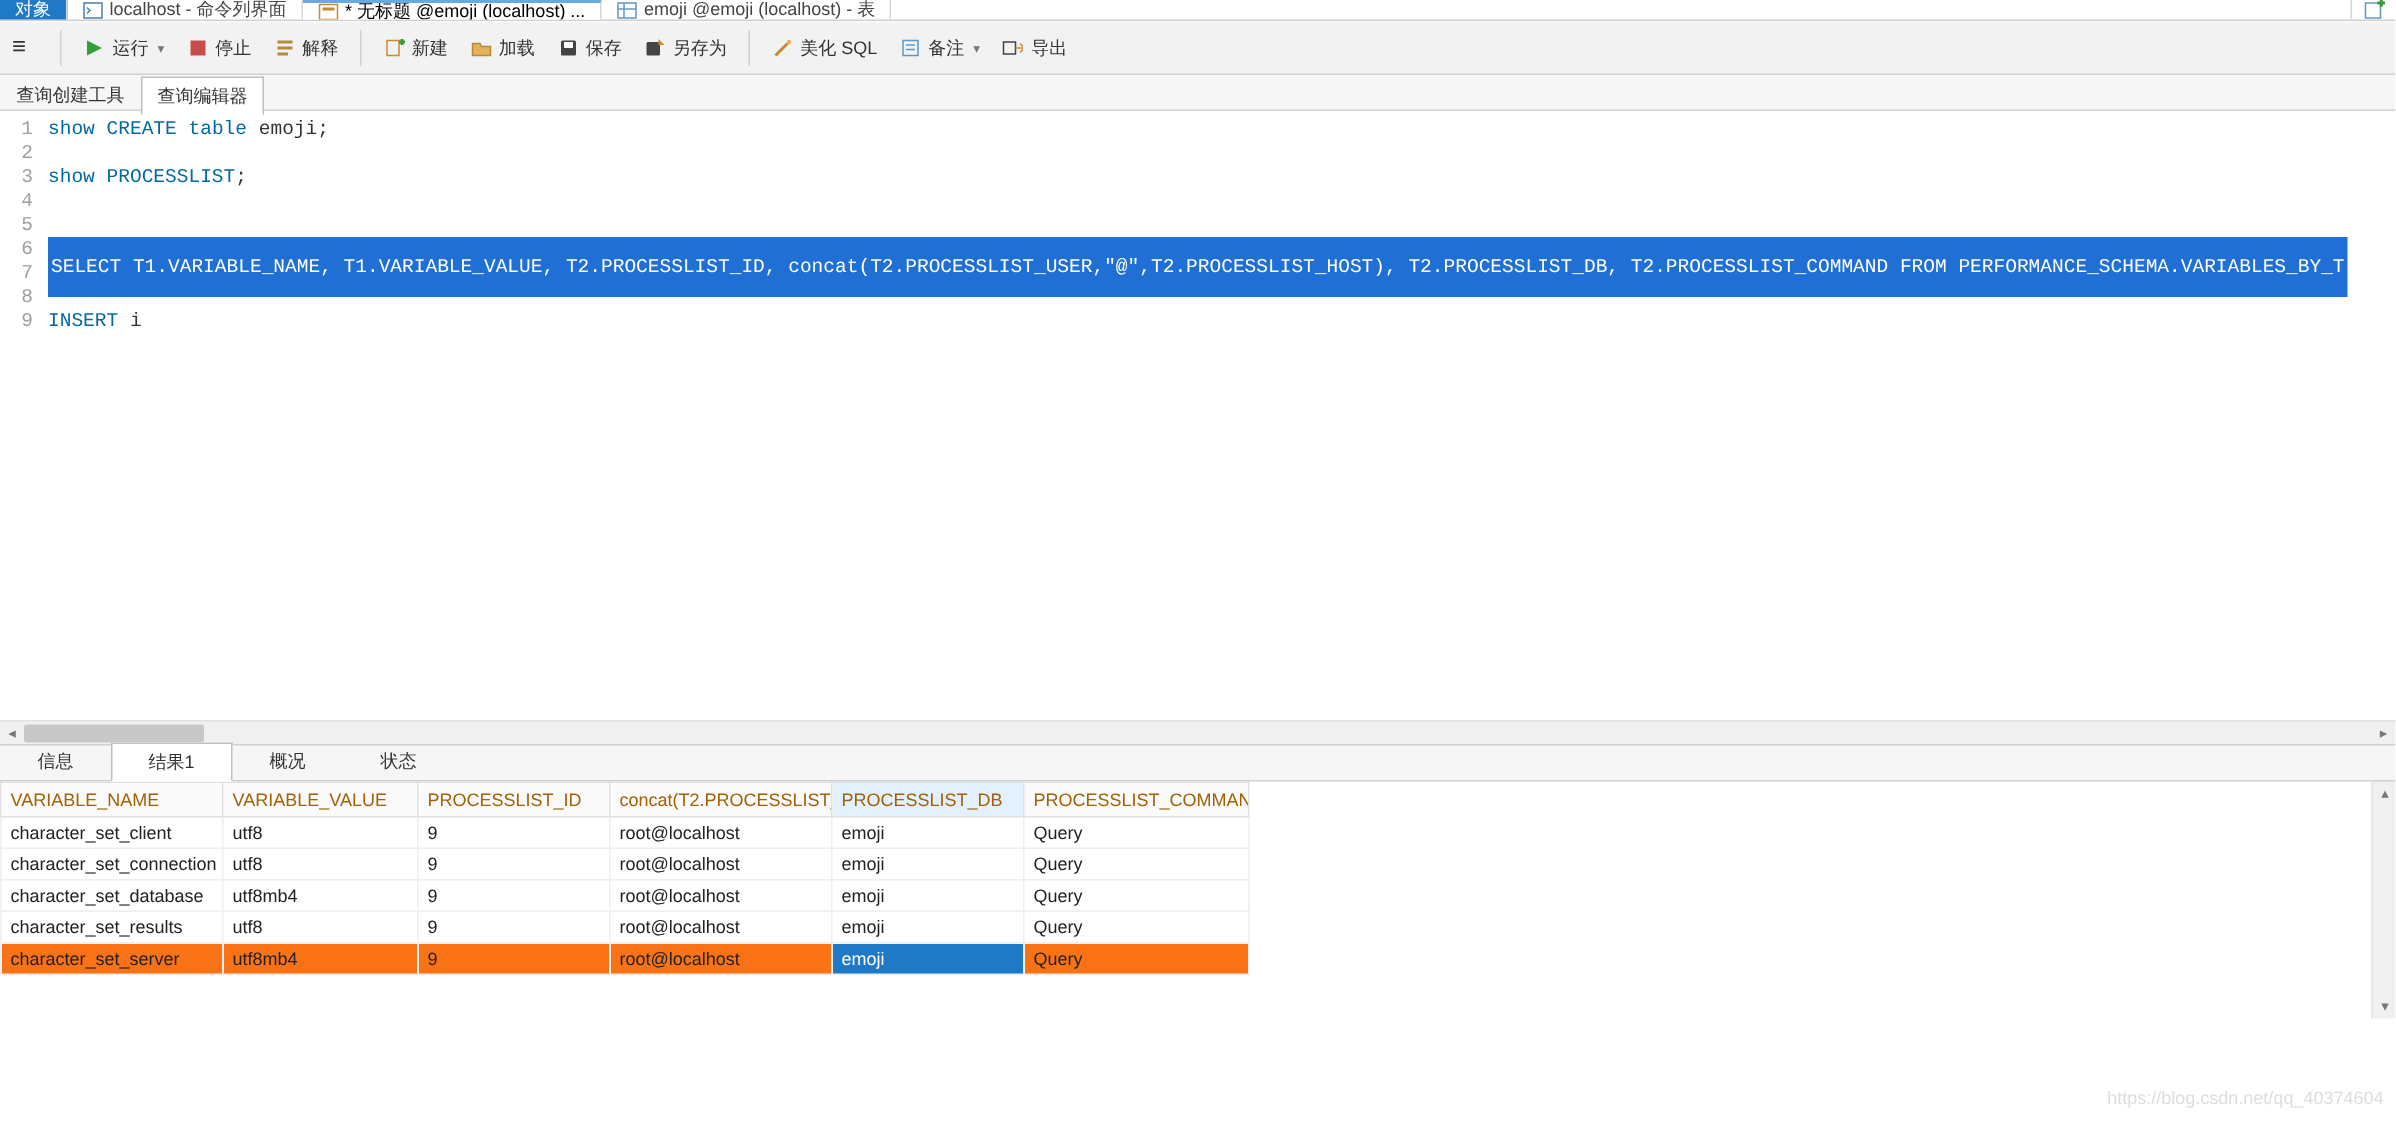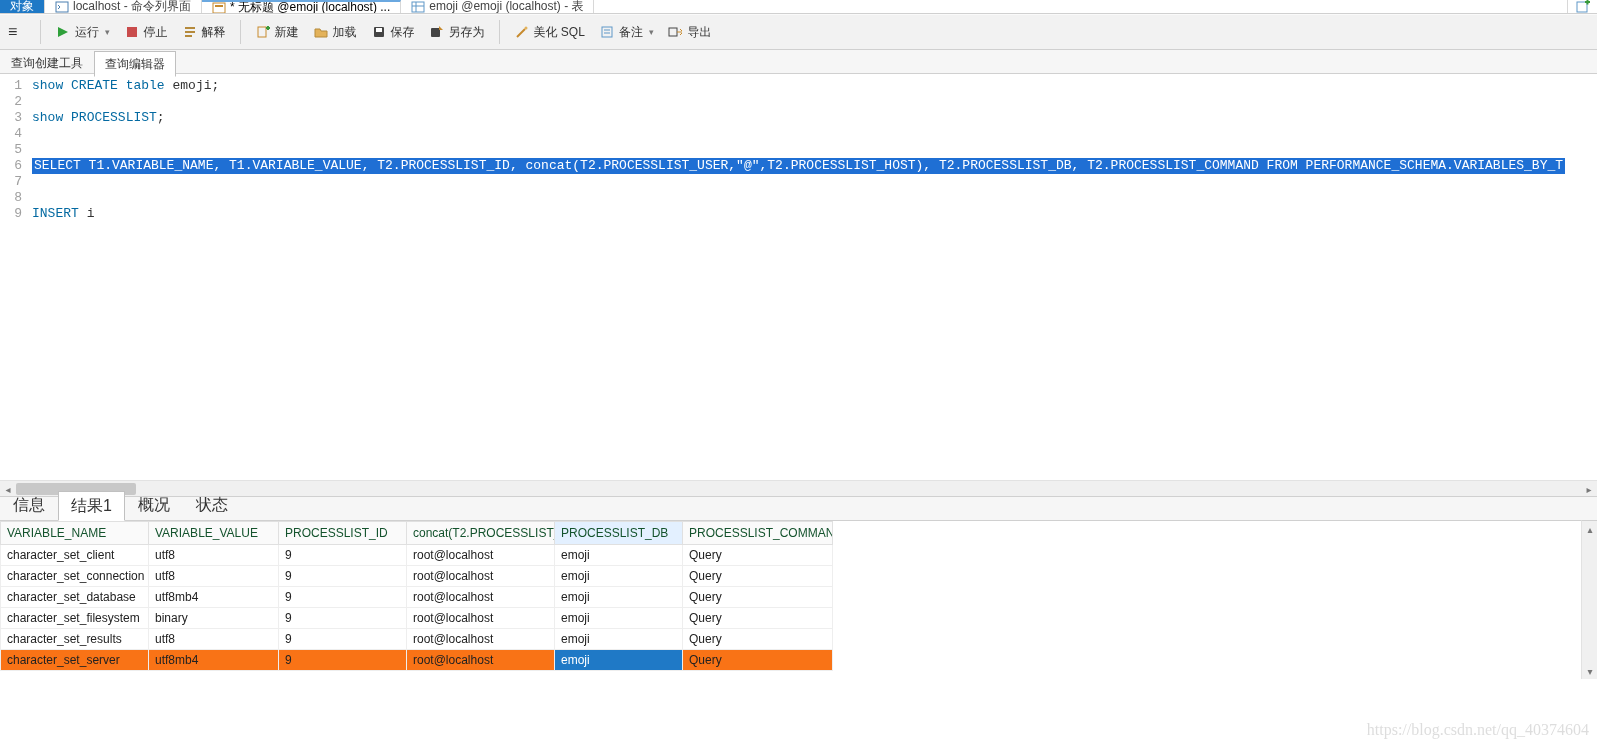--- a/index.html
+++ b/index.html
@@ -23,47 +23,47 @@
   .subtabs { height: 24px; background: #f6f6f6; border-bottom: 1px solid #d0d0d0; display: flex; align-items: flex-start; padding-left: 0; }
   .subtabs .stab { padding: 4px 10px 3px; border: 1px solid transparent; color: #333; font-size: 12px; }
   .subtabs .stab.active { background: #fff; border: 1px solid #c0c0c0; border-bottom: 1px solid #fff; position: relative; top: 1px; }
   
   .editor { display: flex; height: 406px; font-family: Consolas, "Courier New", monospace; font-size: 13px; background: #fff; overflow: hidden; }
   .gutter { width: 28px; background: #fff; color: #a0a0a0; text-align: right; padding: 4px 6px 0 0; line-height: 16px; user-select: none; }
   .code { flex: 1; padding: 4px 0 0 4px; line-height: 16px; white-space: pre; overflow: hidden; }
   .code .ln { height: 16px; }
   .kw { color: #0369a1; }
   .ident { color: #333; }
-  .sel-line { background: #1f6fd4; color: #fff !important; display: inline-block; padding: 0 2px; }
+  .sel-line { background: #1f6fd4; color: #fff !important; display: inline-block; padding: 12px 2px; }
   
   .hscroll { height: 16px; background: #f0f0f0; position: relative; border-top: 1px solid #e2e2e2; }
   .hscroll .thumb { position: absolute; left: 16px; top: 2px; height: 12px; width: 120px; background: #c8c8c8; border-radius: 2px; }
   .hscroll .arrow { position: absolute; top: 0; width: 16px; height: 16px; display: flex; align-items: center; justify-content: center; color: #777; font-size: 10px; }
   .hscroll .arrow.left { left: 0; }
   .hscroll .arrow.right { right: 0; }
   
   .rtabs { height: 24px; background: #f6f6f6; border-top: 1px solid #d0d0d0; display: flex; align-items: flex-end; padding-left: 0; }
-  .rtabs .rtab { padding: 4px 12px 3px; color: #333; font-size: 16px; border: 1px solid transparent; }
+  .rtabs .rtab { padding: 4px 24px 3px; color: #333; font-size: 12px; border: 1px solid transparent; }
   .rtabs .rtab.active { background: #fff; border: 1px solid #c0c0c0; border-bottom: 1px solid #fff; position: relative; top: 1px; }
   
   .grid-wrap { display: flex; height: 159px; }
   .grid { flex: 1; border-top: 1px solid #d0d0d0; }
   .grid table { border-collapse: collapse; width: 832px; table-layout: fixed; }
-  .grid th { text-align: left; font-weight: normal; padding: 4px 6px; border: 1px solid #e0e0e0; background: #fafafa; color: #14532d; height: 22px; white-space: nowrap; overflow: hidden; }
+  .grid th { text-align: left; font-weight: normal; padding: 4px 6px; border: 1px solid #e0e0e0; background: #fafafa; color: #a16207; height: 22px; white-space: nowrap; overflow: hidden; }
   .grid th.highlight { background: #e3f0ff; }
   .grid td { padding: 3px 6px; border: 1px solid #eee; color: #222; height: 21px; white-space: nowrap; overflow: hidden; }
   .grid td.sel { background: #1f79c6; color: #fff; }
   .grid tr.selrow td { background: #f97316; }
   .grid tr.selrow td.sel { background: #1f79c6; color: #fff; }
   .grid-vscroll { width: 16px; background: #f0f0f0; border-left: 1px solid #e2e2e2; border-top: 1px solid #d0d0d0; position: relative; }
   .grid-vscroll .arrow { position: absolute; left: 0; width: 16px; height: 16px; display: flex; align-items: center; justify-content: center; color: #777; font-size: 10px; }
   .grid-vscroll .arrow.up { top: 0; }
   .grid-vscroll .arrow.down { bottom: 0; }
   
-  .watermark { position: absolute; right: 8px; bottom: 14px; color: rgba(120,120,120,0.25); font-size: 16px; pointer-events: none; font-family: Liberation Serif, serif; }
+  .watermark { position: absolute; right: 8px; bottom: 14px; color: rgba(120,120,120,0.25); font-size: 12px; pointer-events: none; font-family: Liberation Sans, sans-serif; }
   
   svg { display: block; }
 </style>
 </head>
 <body>
 
 <div class="tabstrip">
   <div class="tab active-blue">
     <span>对象</span>
   </div>
@@ -275,28 +275,20 @@
           </tr>
           <tr>
             <td>character_set_database</td>
             <td>utf8mb4</td>
             <td>9</td>
             <td>root@localhost</td>
             <td>emoji</td>
             <td>Query</td>
           </tr>
           <tr>
-            <td>character_set_filesystem</td>
-            <td>binary</td>
-            <td>9</td>
-            <td>root@localhost</td>
-            <td>emoji</td>
-            <td>Query</td>
-          </tr>
-          <tr>
             <td>character_set_results</td>
             <td>utf8</td>
             <td>9</td>
             <td>root@localhost</td>
             <td>emoji</td>
             <td>Query</td>
           </tr>
           <tr class="selrow">
             <td>character_set_server</td>
             <td>utf8mb4</td>

